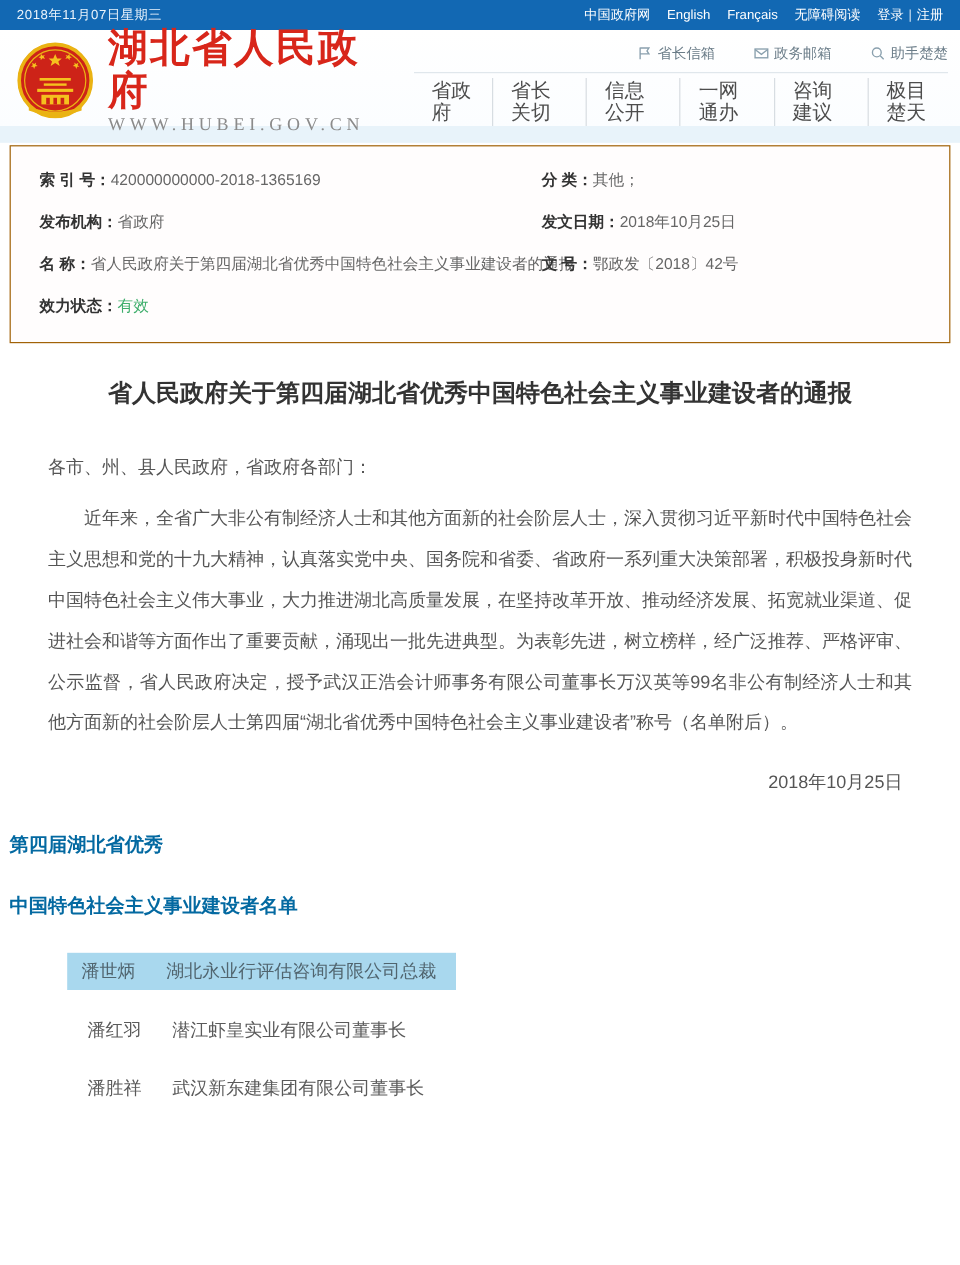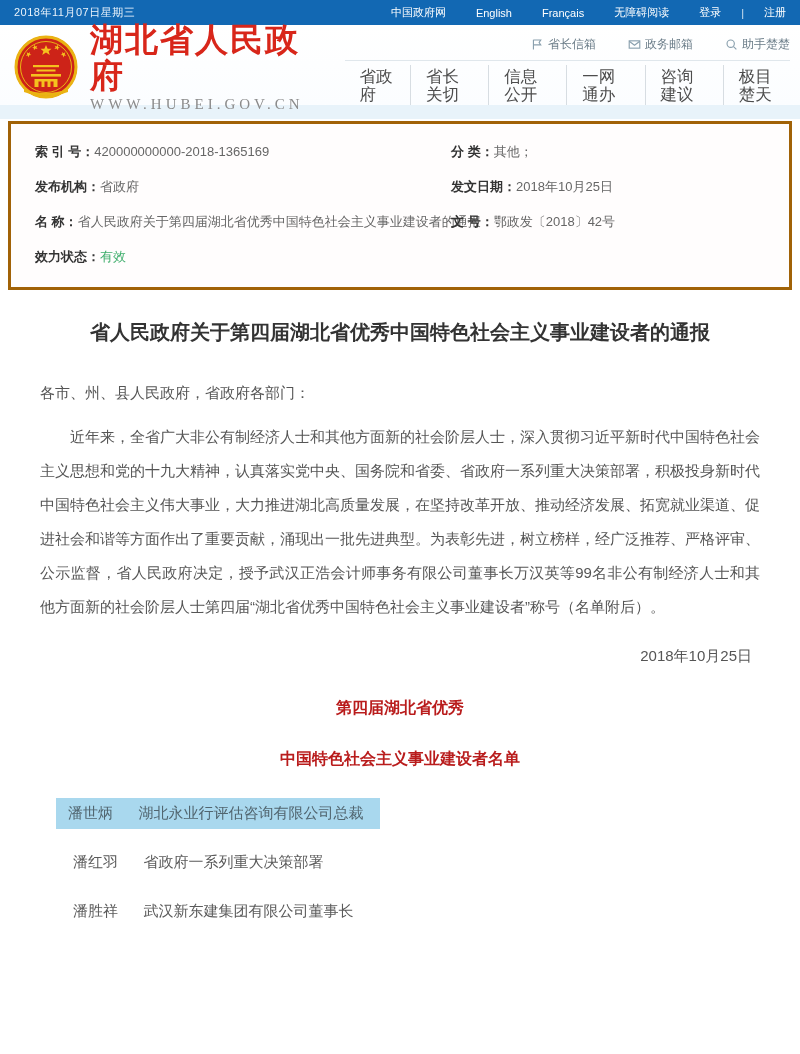--- a/index.html
+++ b/index.html
@@ -10,21 +10,21 @@
     -webkit-font-smoothing:antialiased;
   }
 
   
   .topbar {
     height:25px; background:#1268b3; color:#ffffff;
     display:flex; justify-content:space-between; align-items:center;
     padding:0 14px 0 14px; font-size:11px;
   }
   .topbar-date { color:#eaf3fb; letter-spacing:.5px; }
-  .topbar-links { display:flex; align-items:center; gap:30px; }
+  .topbar-links { display:flex; align-items:center; gap:14px; }
   .topbar-links span { cursor:pointer; color:#ffffff; }
   .topbar-sep { opacity:.8; margin:0 -10px; }
 
   
   .header {
     height:80px; background:linear-gradient(#ffffff,#fbfdff);
     display:flex; justify-content:space-between; padding:4px 10px 0 14px;gap:21px;
   }
   .brand { display:flex; align-items:center; gap:12px; }
   .emblem { width:64px; height:64px; flex:0 0 auto; }
@@ -47,42 +47,42 @@
     font-size:16.5px; color:#4d4d4d; padding-top:4px; }
   .nav-item { padding:2px 15px; cursor:pointer; line-height:18px; }
   .nav-item + .nav-item { border-left:1px solid #d7dde2; }
   .nav-item:last-child { padding-right:4px; }
 
   .subband { height:14px; background:#e8f3fa; }
 
   
   .page { padding:0 8px; }
   .meta-box {
-    border:3px solid #a16207; margin-top:2px; background:#fffdfd;
+    border:1px solid #a16207; margin-top:2px; background:#fffdfd;
     padding:17px 24px 6px 24px; display:flex;
   }
   .meta-col-left { width:57%; }
   .meta-col-right { width:43%; }
   .meta-row { margin-bottom:14px; font-size:13px; color:#666; line-height:21px; white-space:nowrap; }
   .meta-label { font-weight:bold; color:#333; }
   .meta-value { color:#666; }
   .meta-value.green { color:#3fae6c; }
 
   
   .doc-title {
     text-align:center; font-size:20px; font-weight:bold; color:#333;
     margin:27px 36px 0 36px; line-height:30px;
   }
   .salutation { margin:37px 32px 0 32px; font-size:15px; color:#555; }
   .para {
     margin:17px 32px 0 32px; font-size:15px; color:#555;
     line-height:34px; text-indent:2em; text-align:justify;
   }
   .doc-date { text-align:right; margin:23px 40px 0 0; font-size:15px; color:#555; }
-  .list-heading { text-align:center; font-size:16px; font-weight:bold; color:#b91c1c; }
+  .list-heading { text-align:left; font-size:16px; font-weight:bold; color:#0369a1; }
   .list-heading.first { margin-top:32px; }
   .list-heading.second { margin-top:30px; }
 
   .honorees { margin:28px 0 0 48px; font-size:15px; color:#5a5a5a; }
   .honoree-row { margin-bottom:18px; }
   .row-inner { display:inline-flex; align-items:center; padding:6px 16px 6px 17px; }
   .honoree-row.highlighted .row-inner { background:#a9d8ee; color:#51656f;padding-left:12px; }
   .honoree-org { margin-left:1.7em; }
 </style>
 </head>
@@ -210,21 +210,21 @@
   <div class="honorees">
     <div class="honoree-row highlighted">
       <span class="row-inner">
         <span class="honoree-name">潘世炳</span>
         <span class="honoree-org">湖北永业行评估咨询有限公司总裁</span>
       </span>
     </div>
     <div class="honoree-row">
       <span class="row-inner">
         <span class="honoree-name">潘红羽</span>
-        <span class="honoree-org">省政府一系列重大决策部署</span>
+        <span class="honoree-org">潜江虾皇实业有限公司董事长</span>
       </span>
     </div>
     <div class="honoree-row">
       <span class="row-inner">
         <span class="honoree-name">潘胜祥</span>
         <span class="honoree-org">武汉新东建集团有限公司董事长</span>
       </span>
     </div>
 
   </div>

